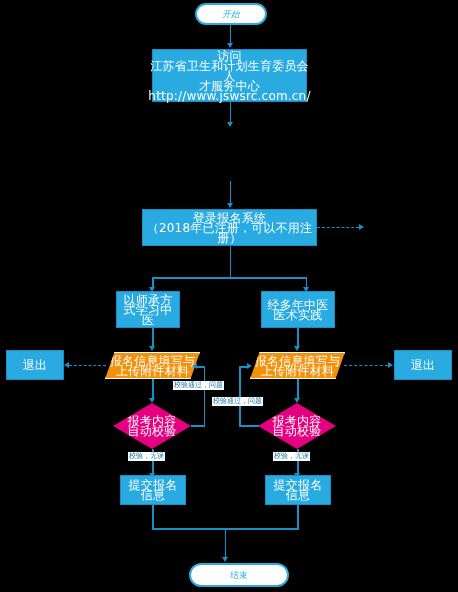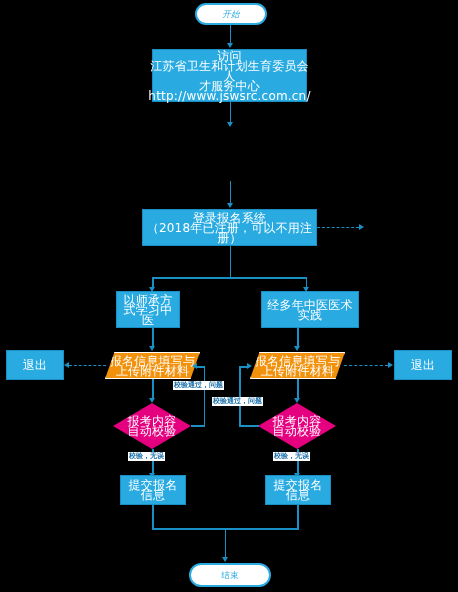--- a/index.html
+++ b/index.html
@@ -11,21 +11,21 @@
         font-size:12px;line-height:10px;letter-spacing:.2px;}
   .proc{background:#29abe2;border:1px solid #1a8fc4;}
   .term{background:#ffffff;border:2px solid #29abe2;border-radius:14px;color:#29abe2;
         font-size:8.5px;}
   .para{background:#f2910c;border:1px solid #ffffff;
         clip-path:polygon(10% 0,100% 0,90% 100%,0 100%);}
   .diam{background:#e4007f;
         clip-path:polygon(50% 0,100% 50%,50% 100%,0 50%);}
   .node span{display:block;white-space:pre-line;padding:0 3px;}
   .lbl{position:absolute;background:#ffffff;color:#1a6fa8;font-size:7px;
-       line-height:9px;padding:0 1px;white-space:nowrap;font-weight:bold;}
+       line-height:9px;padding:0 1px;white-space:nowrap;}
   .ln{position:absolute;background:#1a8fc4;}
   .lnh{height:1.6px;}
   .lnv{width:1.6px;}
   .dash{position:absolute;border-top:1.6px dashed #1a8fc4;}
   .arr{position:absolute;width:0;height:0;}
   .arrd{border-left:3.5px solid transparent;border-right:3.5px solid transparent;
         border-top:5px solid #1a8fc4;}
   .arrl{border-top:3.5px solid transparent;border-bottom:3.5px solid transparent;
         border-right:5px solid #1a8fc4;}
   .arrr{border-top:3.5px solid transparent;border-bottom:3.5px solid transparent;
@@ -66,21 +66,21 @@
   <div class="ln lnv" style="left:229.5px;top:246px;height:32px;"></div>
   <div class="ln lnh" style="left:152px;top:277px;width:155px;"></div>
   <div class="ln lnv" style="left:152px;top:277px;height:12px;"></div>
   <div class="ln lnv" style="left:305.5px;top:277px;height:12px;"></div>
   <div class="arr arrd" style="left:149px;top:287px;"></div>
   <div class="arr arrd" style="left:302.5px;top:287px;"></div>
 
   <div class="node proc" style="left:116px;top:291px;width:64px;height:37px;">
     <span>以师承方式学习中医</span>
   </div>
-  <div class="node proc" style="left:261px;top:291px;width:98px;height:37px;">
+  <div class="node proc" style="left:261px;top:291px;width:74px;height:37px;">
     <span>经多年中医医术实践</span>
   </div>
 
   <div class="ln lnv" style="left:152px;top:328px;height:20px;"></div>
   <div class="arr arrd" style="left:149px;top:346px;"></div>
   <div class="ln lnv" style="left:297px;top:328px;height:20px;"></div>
   <div class="arr arrd" style="left:294px;top:346px;"></div>
 
   <div class="node para" style="left:105px;top:352px;width:95px;height:27px;">
     <span>报名信息填写与
@@ -143,17 +143,17 @@
   <div class="node proc" style="left:265px;top:475px;width:66px;height:30px;">
     <span>提交报名信息</span>
   </div>
 
   <div class="ln lnv" style="left:152px;top:505px;height:24px;"></div>
   <div class="ln lnv" style="left:297px;top:505px;height:24px;"></div>
   <div class="ln lnh" style="left:152px;top:528px;width:147px;"></div>
   <div class="ln lnv" style="left:224.5px;top:528px;height:32px;"></div>
   <div class="arr arrd" style="left:221.5px;top:557px;"></div>
 
-  <div class="node term" style="left:189px;top:563px;width:82px;height:24px;text-align:center;">
+  <div class="node term" style="left:189px;top:563px;width:100px;height:24px;text-align:center;">
     <span>结束</span>
   </div>
 
 </div>
 
 </body></html>

